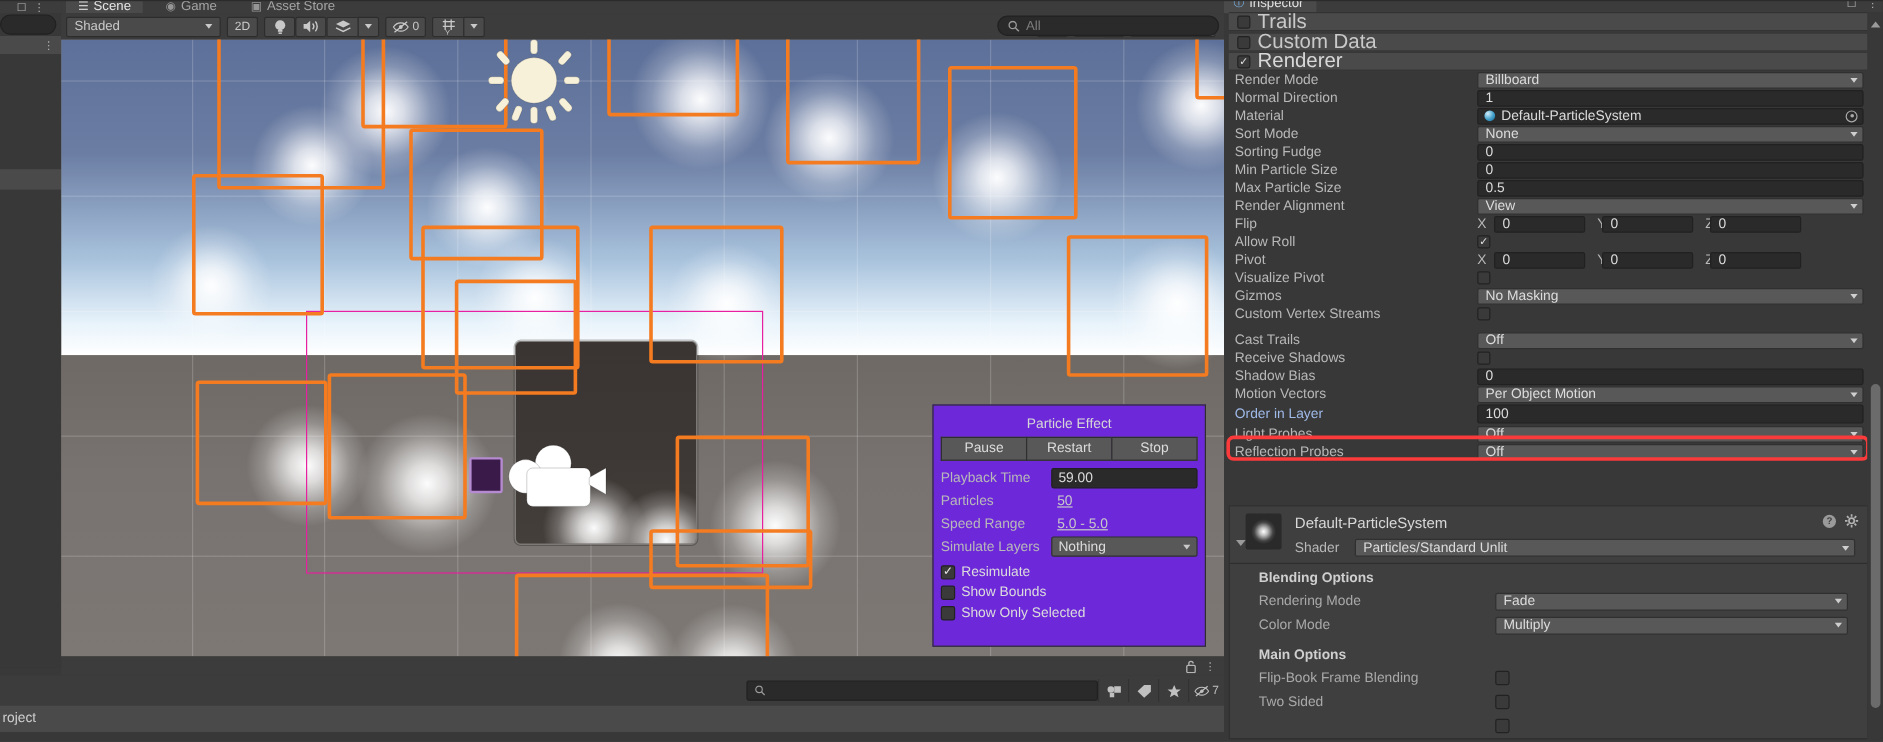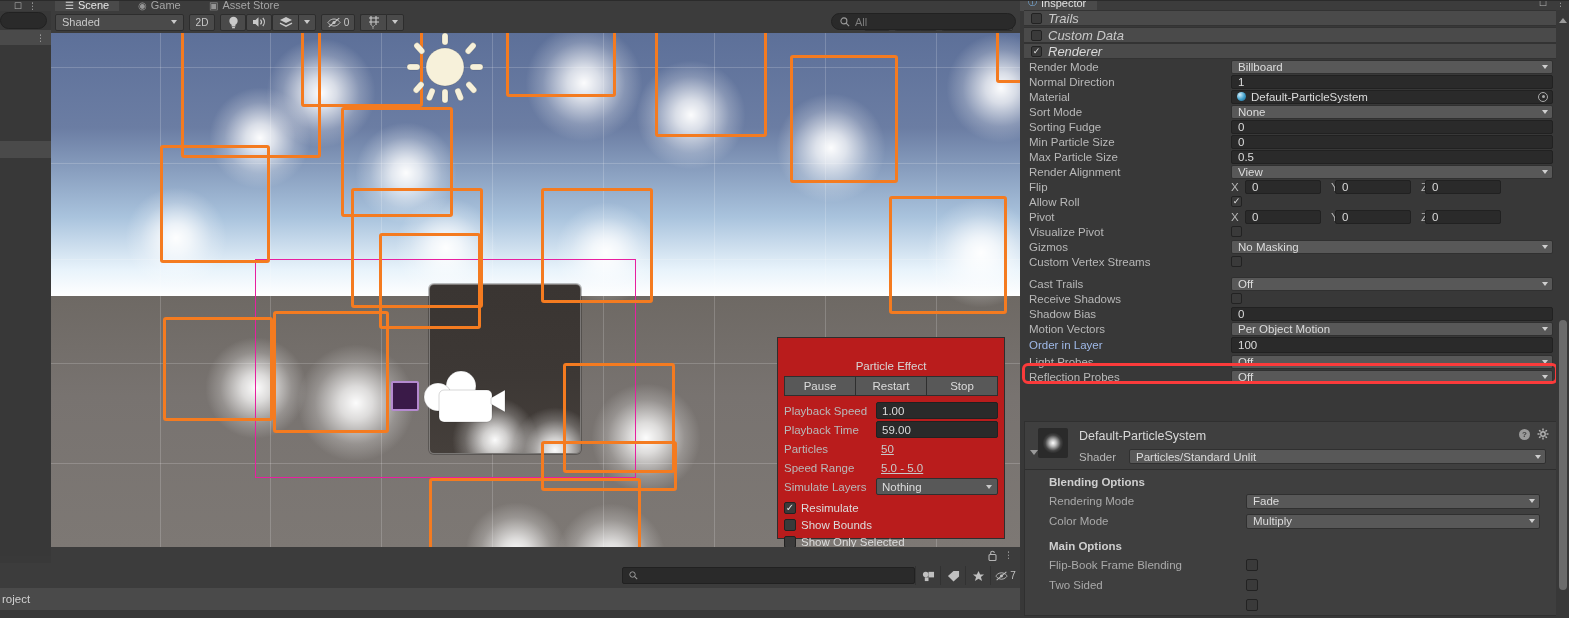--- a/index.html
+++ b/index.html
@@ -71,21 +71,21 @@
                  box-shadow:0 0 0 1px rgba(0,0,0,.25); overflow:hidden; }
   .cam-preview .pglow { filter:blur(0.3px); }
 
   .sun-gizmo { position:absolute; width:92px; height:88px; }
   .cam-gizmo { position:absolute; width:100px; height:62px; }
   .purple-gizmo { position:absolute; width:28px; height:30px; background:#3a1a48;
                   border:2px solid #b58ad0; border-radius:2px; }
 
   
   .pe-panel { position:absolute; left:777px; top:337px; width:228px; height:202px;
-              background:#b91c1c; border:1px solid #2e2e2e; padding:20px 6px; }
+              background:#6d28d9; border:1px solid #2e2e2e; padding:8px 6px; }
   .pe-title { text-align:center; font-size:11.5px; color:#d6d6d6; margin:2px 0 4px 0; }
   .pe-btnrow { display:flex; height:20px; margin-bottom:5px; }
   .pe-btn { flex:1; background:#585858; border:1px solid #2f2f2f; border-right:none;
             display:flex; align-items:center; justify-content:center; font-size:11.5px; color:#dcdcdc; }
   .pe-btn:last-child { border-right:1px solid #2f2f2f; }
   .pe-row { display:flex; align-items:center; height:19px; }
   .pe-lbl { width:92px; font-size:11.5px; color:#b9b9b9; }
   .pe-field { flex:1; height:17px; background:#2a2a2a; border:1px solid #212121; border-radius:2px;
               display:flex; align-items:center; padding-left:5px; font-size:11.5px; color:#dcdcdc; }
   .pe-val { flex:1; font-size:11.5px; color:#c9c9c9; padding-left:5px;text-decoration:underline; }
@@ -115,21 +115,21 @@
   .insp-tabrow { position:absolute; left:0; top:0; width:549px; height:10px; background:#3c3c3c; }
   .insp-tab { position:absolute; left:0; top:-11px; height:22px; background:#4a4a4a;
               display:flex; align-items:flex-end; gap:4px; padding:0 11px 2px 8px; color:#e2e2e2; font-size:11px; }
   .insp-right-ico { position:absolute; right:4px; top:-2px; display:flex; gap:9px; align-items:center; color:#b4b4b4; font-size:9px; }
 
   .insp-body { position:absolute; left:0; top:10px; width:549px; height:608px; overflow:hidden; }
   .insp-pad { position:absolute; left:0; top:0; width:541px; }
 
   .mod-hdr { height:16px; background:#4a4a4a; border-top:1px solid #333; border-bottom:1px solid #333;
              display:flex; align-items:center; gap:6px; padding-left:7px; margin:0 4px; }
-  .mod-hdr-lbl { font-size:13px; color:#c9c9c9;font-style:italic; }
+  .mod-hdr-lbl { font-size:17px; color:#c9c9c9; }
   .mod-hdr.on .mod-hdr-lbl { color:#d8d8d8; }
 
   .prow { height:15px; display:flex; align-items:center; padding-left:9px; }
   .plabel { width:202px; font-size:11.5px; color:#b8b8b8; flex-shrink:0; }
   .pctl { flex:1; display:flex; align-items:center; margin-right:8px; }
   .dd { width:100%; height:14px; background:#585858; border:1px solid #303030; border-radius:2px;
         display:flex; align-items:center; justify-content:space-between; padding:0 4px 0 6px;
         font-size:11.5px; color:#dcdcdc; }
   .num { width:100%; height:14px; background:#2a2a2a; border:1px solid #212121; border-radius:2px;
          display:flex; align-items:center; padding-left:6px; font-size:11.5px; color:#dcdcdc; }
@@ -406,24 +406,20 @@
     </div>
 
     <div class="pe-panel" style="left:0;top:0;position:absolute;left:726px;top:304px;">
       <div class="pe-title">Particle Effect</div>
       <div class="pe-btnrow">
         <div class="pe-btn">Pause</div>
         <div class="pe-btn">Restart</div>
         <div class="pe-btn">Stop</div>
       </div>
       <div class="pe-row">
-        <div class="pe-lbl">Playback Speed</div>
-        <div class="pe-field">1.00</div>
-      </div>
-      <div class="pe-row">
         <div class="pe-lbl">Playback Time</div>
         <div class="pe-field">59.00</div>
       </div>
       <div class="pe-row">
         <div class="pe-lbl">Particles</div>
         <div class="pe-val">50</div>
       </div>
       <div class="pe-row">
         <div class="pe-lbl">Speed Range</div>
         <div class="pe-val">5.0 - 5.0</div>

